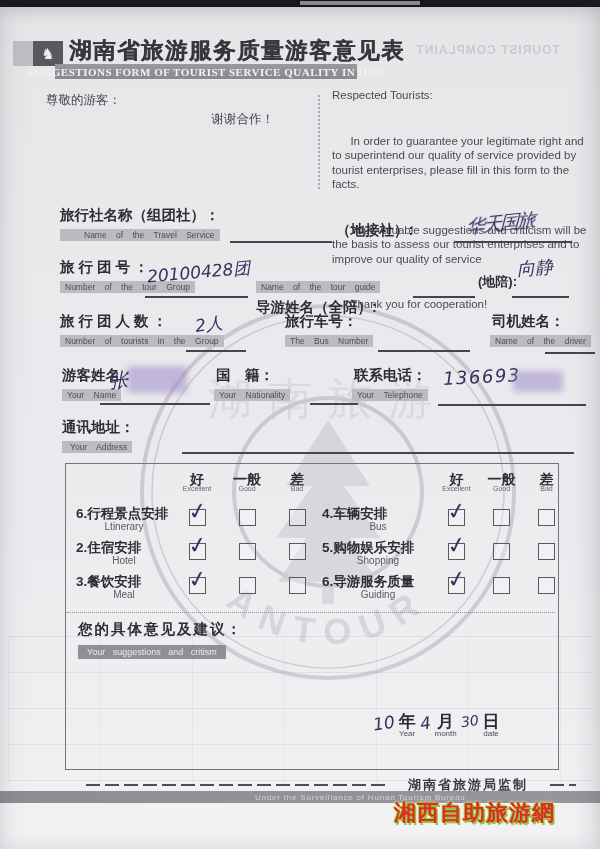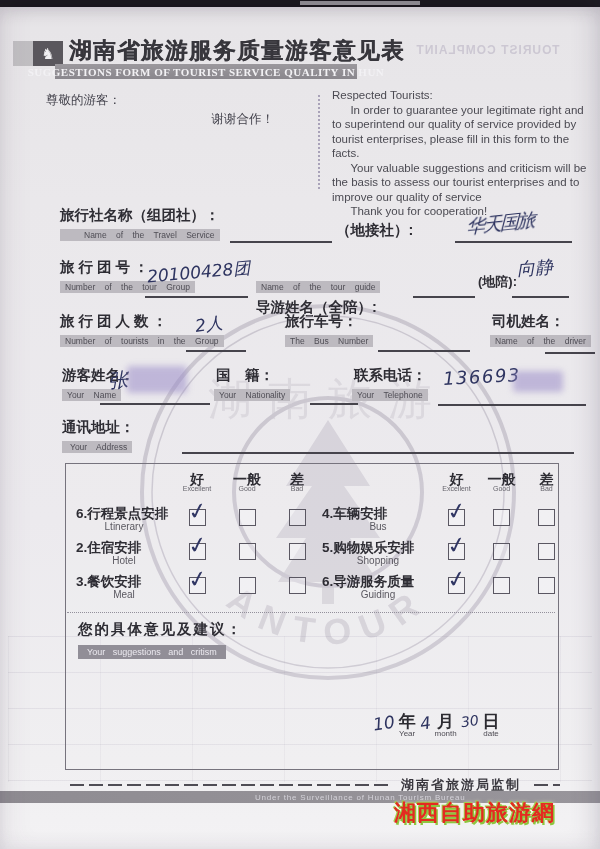--- a/index.html
+++ b/index.html
@@ -22,21 +22,21 @@
     font-size:12px;letter-spacing:1px;opacity:.5;filter:blur(.7px);text-align:center;line-height:16px;}
 
   
   #introZh{position:absolute;left:46px;top:90px;width:262px;font-family:"DejaVu Serif",serif;
     font-size:12.5px;color:#44434d;line-height:19px;}
   #introZh .body{text-indent:2em;margin:0;}
   #introZh .closing{text-align:right;padding-right:34px;}
   #introDiv{position:absolute;left:318px;top:95px;height:94px;border-left:2px dotted #9a92ad;opacity:.8;}
   #introEn{position:absolute;left:332px;top:88px;width:256px;font-size:11.5px;color:#4b4a52;line-height:14.5px;}
   #introEn p{margin:0;}
-  #introEn .ind{text-indent:1.6em;}
+  #introEn .ind{text-indent:1.6em;margin-top:31px;}
 
   
   .zh-label{position:absolute;font-weight:bold;color:#2e2d34;font-size:14.5px;white-space:nowrap;}
   .zh-label.sp{letter-spacing:4px;}
   .zh-label.small{font-size:13px;}
   .sub{position:absolute;background:#bdbac0;color:#4f4d55;font-size:8.5px;padding:1px 5px;word-spacing:7px;white-space:nowrap;}
   .line{position:absolute;height:1.6px;background:#46444c;}
   .hand{position:absolute;font-family:"DejaVu Sans",sans-serif;font-style:italic;color:#2e3460;white-space:nowrap;}
   .blur{position:absolute;background:rgba(155,140,200,.55);filter:blur(3px);border-radius:3px;}
 
@@ -71,21 +71,21 @@
   #sugSub{position:absolute;left:78px;top:645px;background:#918e97;color:#eceaf0;font-size:9px;padding:2px 9px;word-spacing:5px;}
 
   
   #dateRow{position:absolute;left:370px;top:713px;display:flex;align-items:flex-start;}
   .dstack{text-align:center;margin:0 1px;}
   .dstack .zh{font-size:17px;font-weight:bold;color:#2c2b31;display:block;line-height:18px;}
   .dstack .en{font-size:8px;color:#4e4c54;display:block;margin-top:-2px;}
   .hand-date{font-family:"DejaVu Sans",sans-serif;font-style:italic;color:#2e3460;font-size:17px;margin:0 3px;transform:rotate(-8deg);}
 
   
-  #issuerRow{position:absolute;left:70px;top:776px;width:490px;display:flex;align-items:center;gap:13px;}
+  #issuerRow{position:absolute;left:86px;top:776px;width:490px;display:flex;align-items:center;gap:22px;}
   .dashline{height:2px;background:repeating-linear-gradient(90deg,#4f4d55 0 14px,transparent 14px 19px);}
   .dashline.l{flex:1;}
   .dashline.r{width:26px;}
   #issuerTxt{font-size:13px;font-weight:bold;color:#39373e;letter-spacing:2px;white-space:nowrap;}
   #survBar{position:absolute;left:0;top:791px;width:600px;height:12px;background:linear-gradient(90deg,#8f8c92,#98959b);
     display:flex;align-items:center;}
   #survBar span{margin-left:255px;font-size:8px;color:#d5d3da;letter-spacing:.8px;white-space:nowrap;}
   #siteWm{position:absolute;left:394px;top:798px;font-family:"DejaVu Sans",sans-serif;}
   #siteWm .wm1{font-size:22px;font-weight:bold;color:#e42a20;letter-spacing:1px;display:block;
     text-shadow:1.5px 1.5px 0 #8cc63e,-1px -1px 0 #9ed04e,0 0 4px rgba(255,255,210,.9);}

